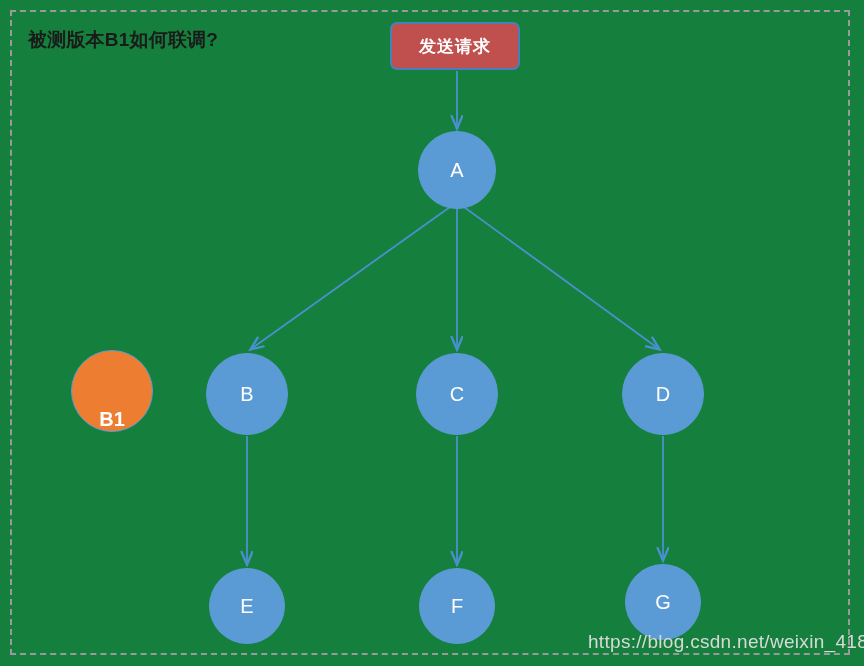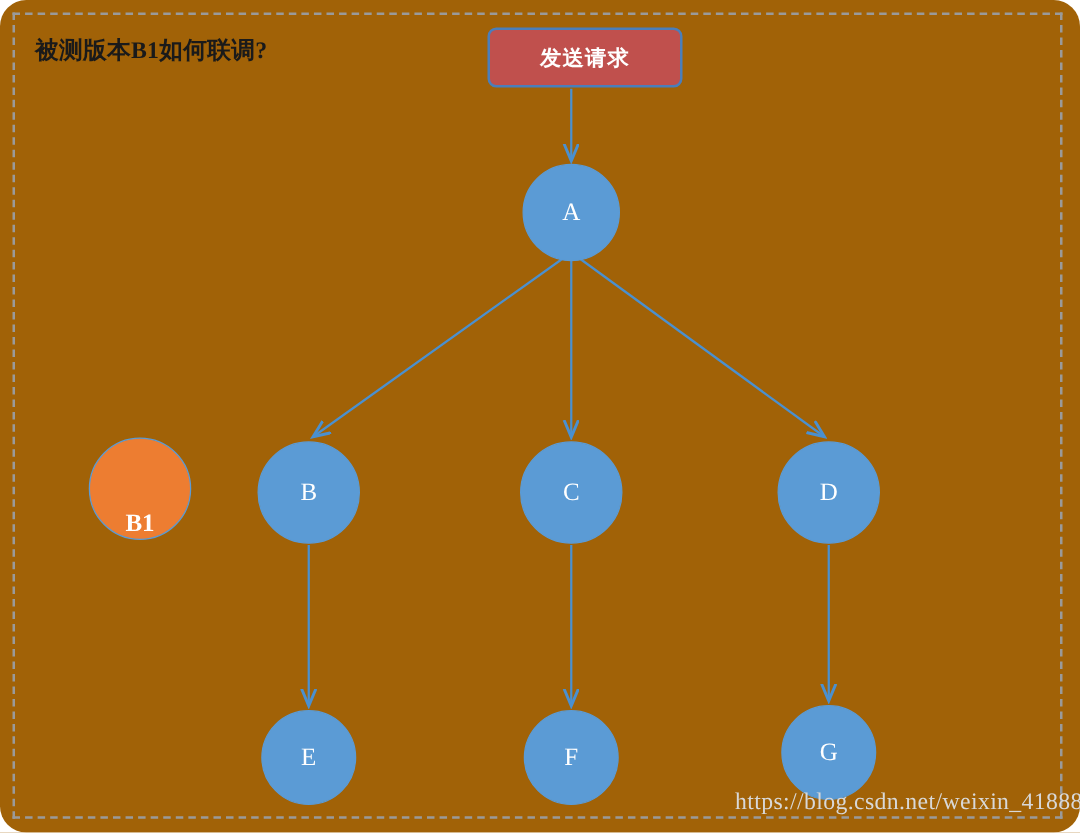--- a/index.html
+++ b/index.html
@@ -4,24 +4,23 @@
 <style>
   html, body {
     margin: 0;
     padding: 0;
     background: #ffffff;
   }
   #stage {
     position: relative;
     width: 864px;
     height: 666px;
-    background: #a16207;
+    background: #15803d;
     overflow: hidden;
-    font-family: Liberation Serif, serif;
-    border-radius: 21px;
+    font-family: Liberation Sans, sans-serif;
   }
   #dashed-frame {
     position: absolute;
     left: 10px;
     top: 10px;
     width: 840px;
     height: 645px;
     border: 2px dashed #9a9a9a;
     box-sizing: border-box;
     pointer-events: none;
@@ -103,21 +102,21 @@
         <line x1="450" y1="207" x2="251" y2="349" marker-end="url(#arrowhead)"></line>
         <line x1="457" y1="207" x2="457" y2="349" marker-end="url(#arrowhead)"></line>
         <line x1="464" y1="207" x2="659" y2="349" marker-end="url(#arrowhead)"></line>
         <line x1="247" y1="436" x2="247" y2="564" marker-end="url(#arrowhead)"></line>
         <line x1="457" y1="436" x2="457" y2="564" marker-end="url(#arrowhead)"></line>
         <line x1="663" y1="436" x2="663" y2="560" marker-end="url(#arrowhead)"></line>
       </g>
   </svg>
 
   <div id="nodes-layer">
-      <div class="node rect" style="left: 390px; top: 22px; width: 156px; height: 48px; background: rgb(192, 80, 77); border-color: rgb(74, 126, 187); text-align: right;">
+      <div class="node rect" style="left: 390px; top: 22px; width: 130px; height: 48px; background: rgb(192, 80, 77); border-color: rgb(74, 126, 187); text-align: right;">
         <span>发送请求</span>
       </div>
       <div class="node circle" style="left: 418px; top: 131px; width: 78px; height: 78px; background: rgb(91, 155, 213); border-color: rgb(91, 155, 213);">
         <span>A</span>
       </div>
       <div class="node circle orange" style="left: 71px; top: 350px; width: 82px; height: 82px; background: rgb(237, 125, 49); border-color: rgb(91, 155, 213); align-items: flex-end;">
         <span>B1</span>
       </div>
       <div class="node circle" style="left: 206px; top: 353px; width: 82px; height: 82px; background: rgb(91, 155, 213); border-color: rgb(91, 155, 213);">
         <span>B</span>

